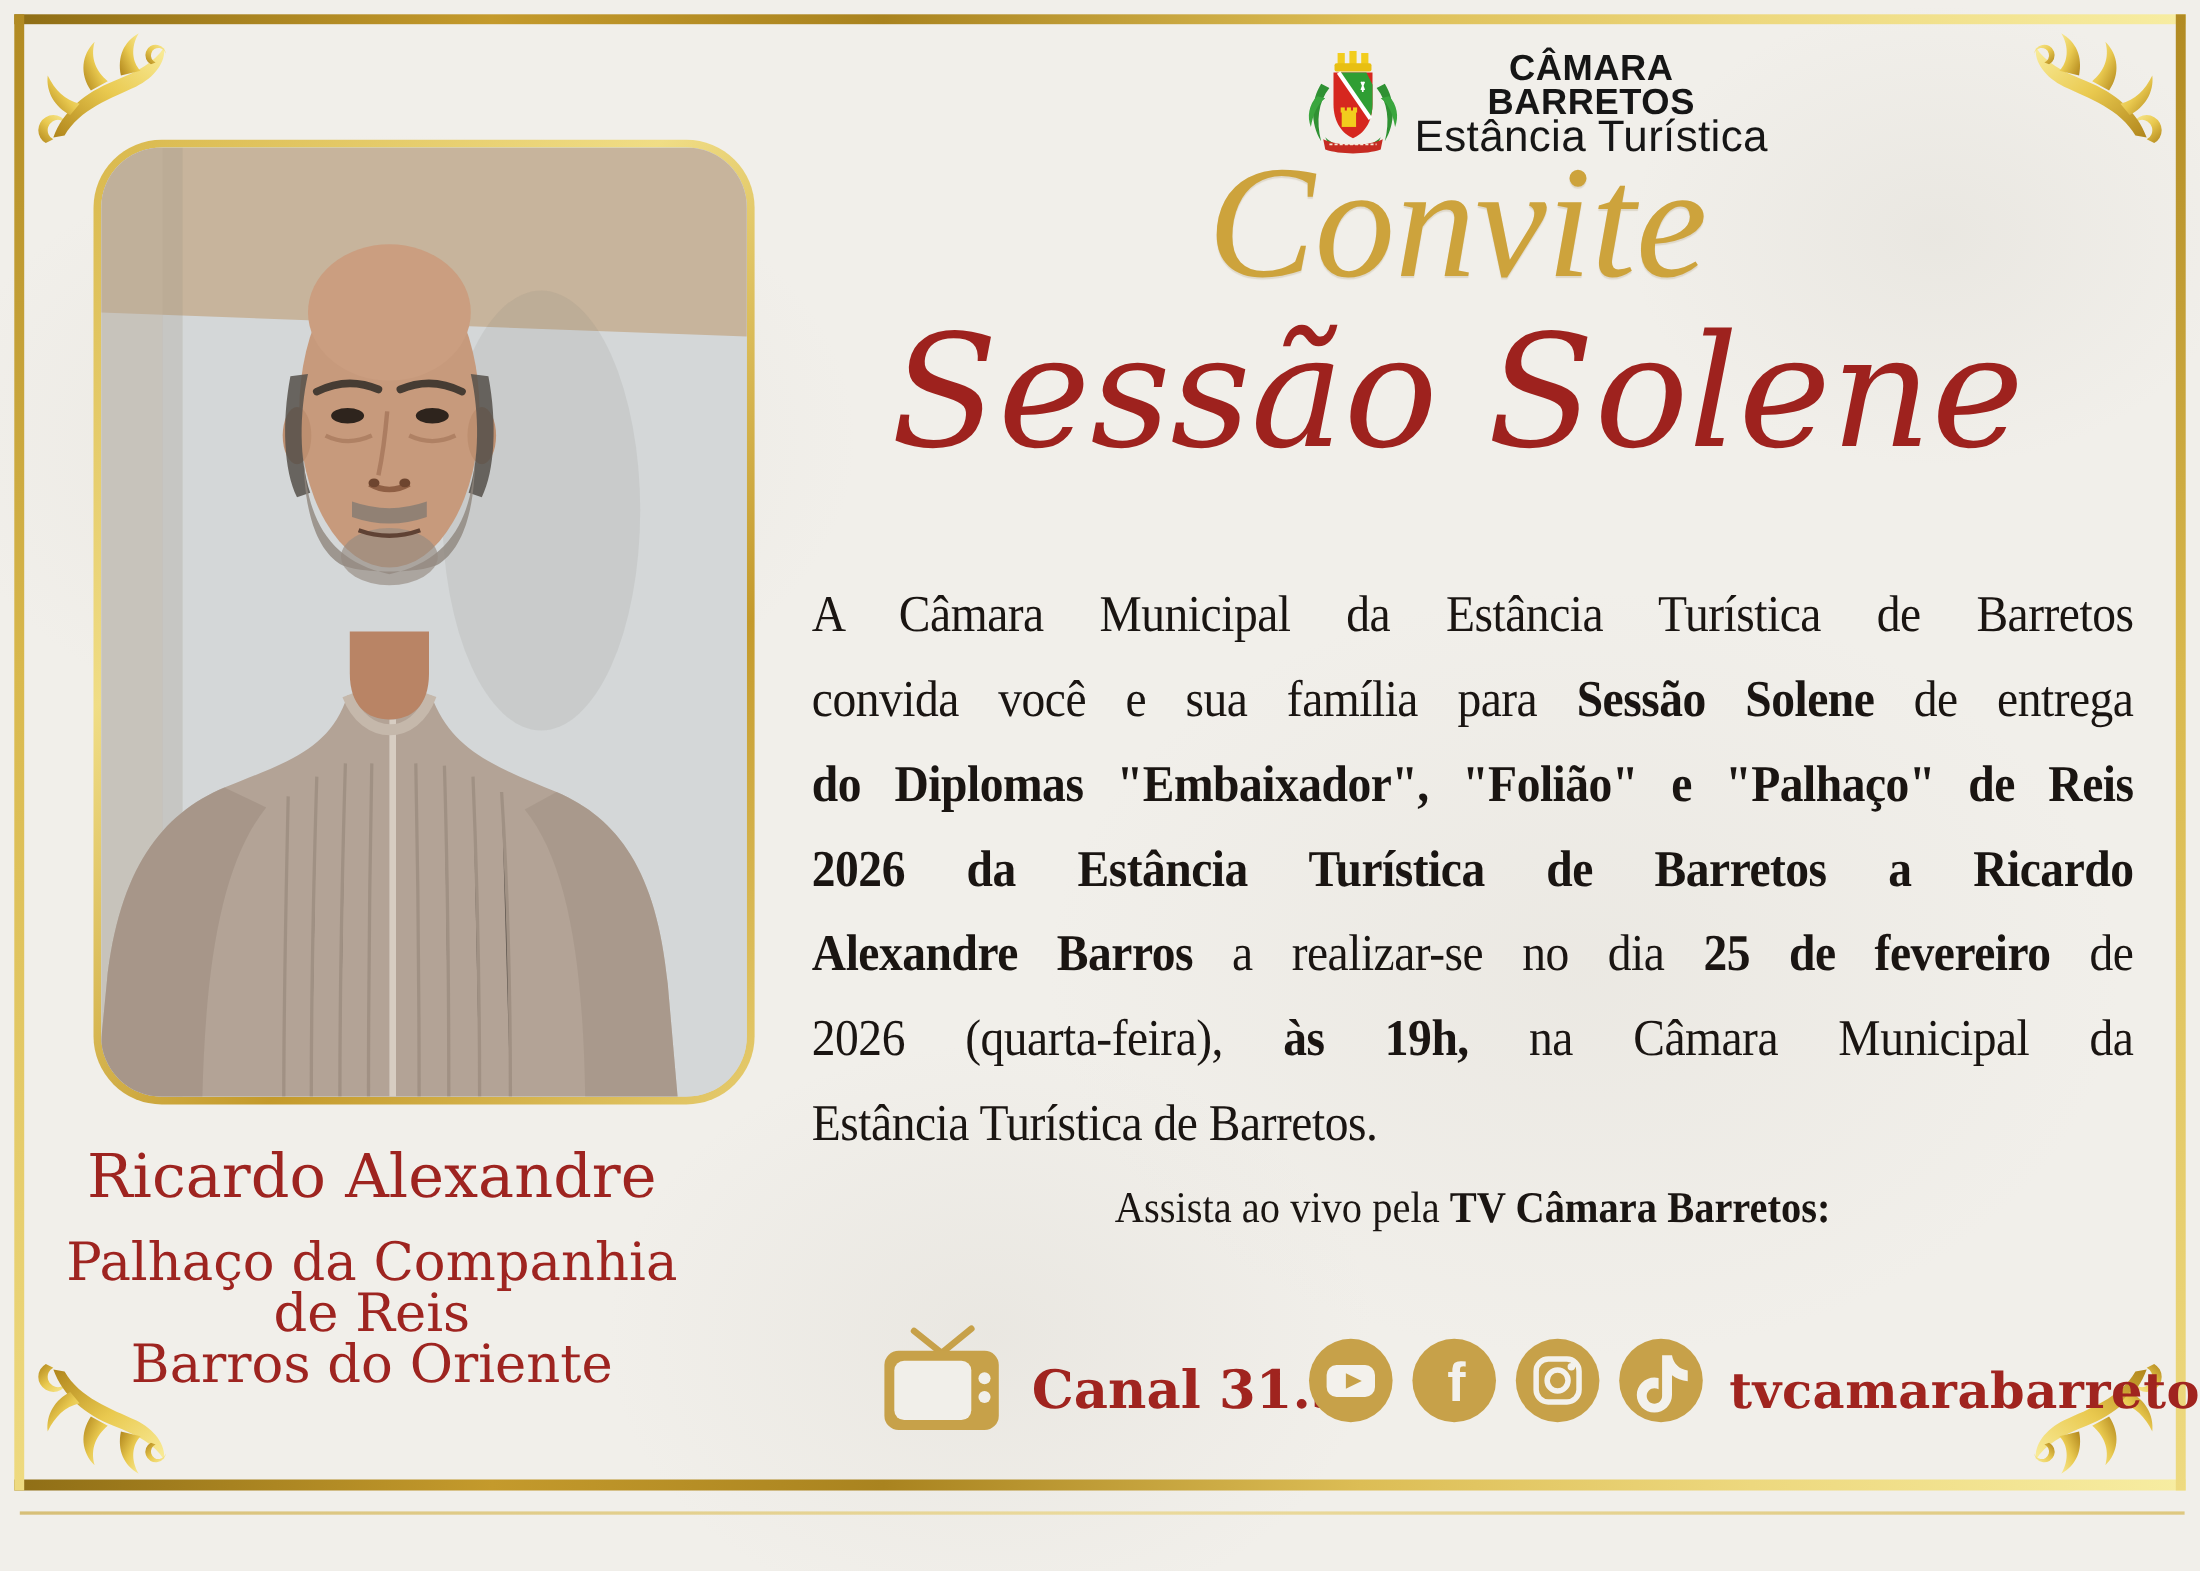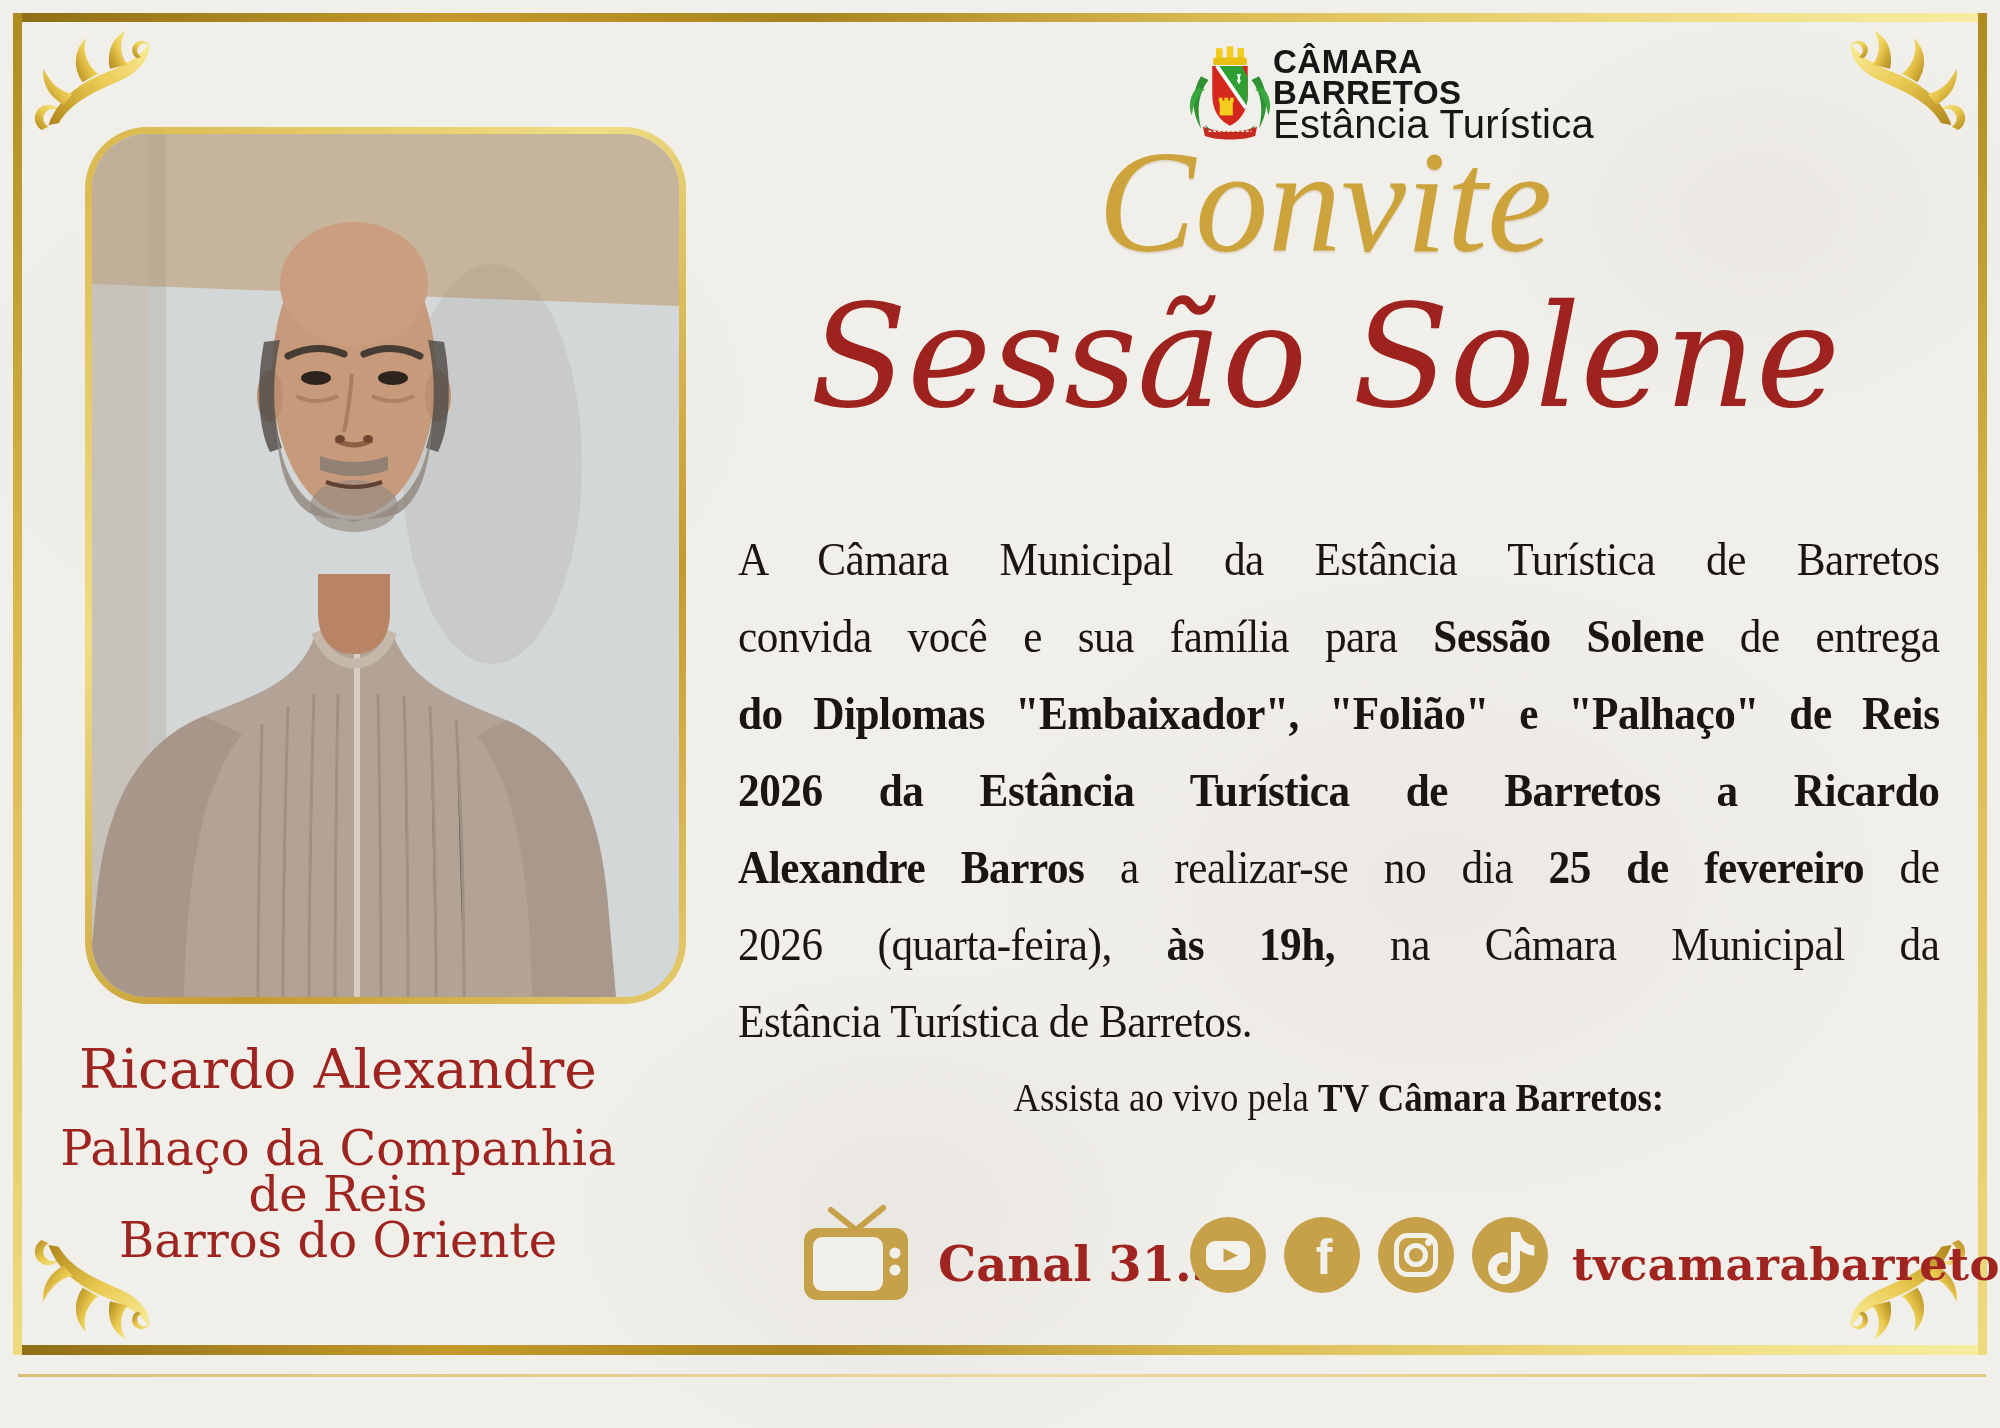--- a/index.html
+++ b/index.html
@@ -25,21 +25,21 @@
     background:linear-gradient(90deg,#c9a53a,#e8d075 50%,#d4b347);}
   
   .flourish{position:absolute;width:132px;height:128px;}
   .fl-tl{left:26px;top:26px;}
   .fl-tr{left:1842px;top:26px;transform:scaleX(-1);}
   .fl-bl{left:26px;top:1216px;transform:scaleY(-1);}
   .fl-br{left:1842px;top:1216px;transform:scale(-1,-1);}
   
   .logo{position:absolute;left:1188px;top:46px;display:flex;align-items:flex-start;}
   .coat{width:84px;height:94px;}
-  .logo-text{margin-left:1px;font-family:"Liberation Sans",sans-serif;color:#161616;}
+  .logo-text{margin-left:14px;font-family:"Liberation Sans",sans-serif;color:#161616;text-align:center;}
   .logo-l1,.logo-l2{font-size:33px;font-weight:800;line-height:31px;letter-spacing:.5px;}
   .logo-l3{font-size:40px;font-weight:400;line-height:33px;letter-spacing:.3px;}
   
   .title-block{position:absolute;left:690px;top:118px;width:1270px;text-align:center;}
   .t-kicker{font-family:Liberation Serif, serif;font-style:italic;font-size:146px;line-height:168px;
     color:#cda33c;text-shadow:0 2px 1px rgba(120,90,20,.15);}
   .t-main{font-family:"DejaVu Serif",serif;font-style:italic;font-size:142px;line-height:150px;
     color:#9e221e;margin-top:-4px;}
   
   .invite-par{position:absolute;left:738px;top:521px;width:1306px;

